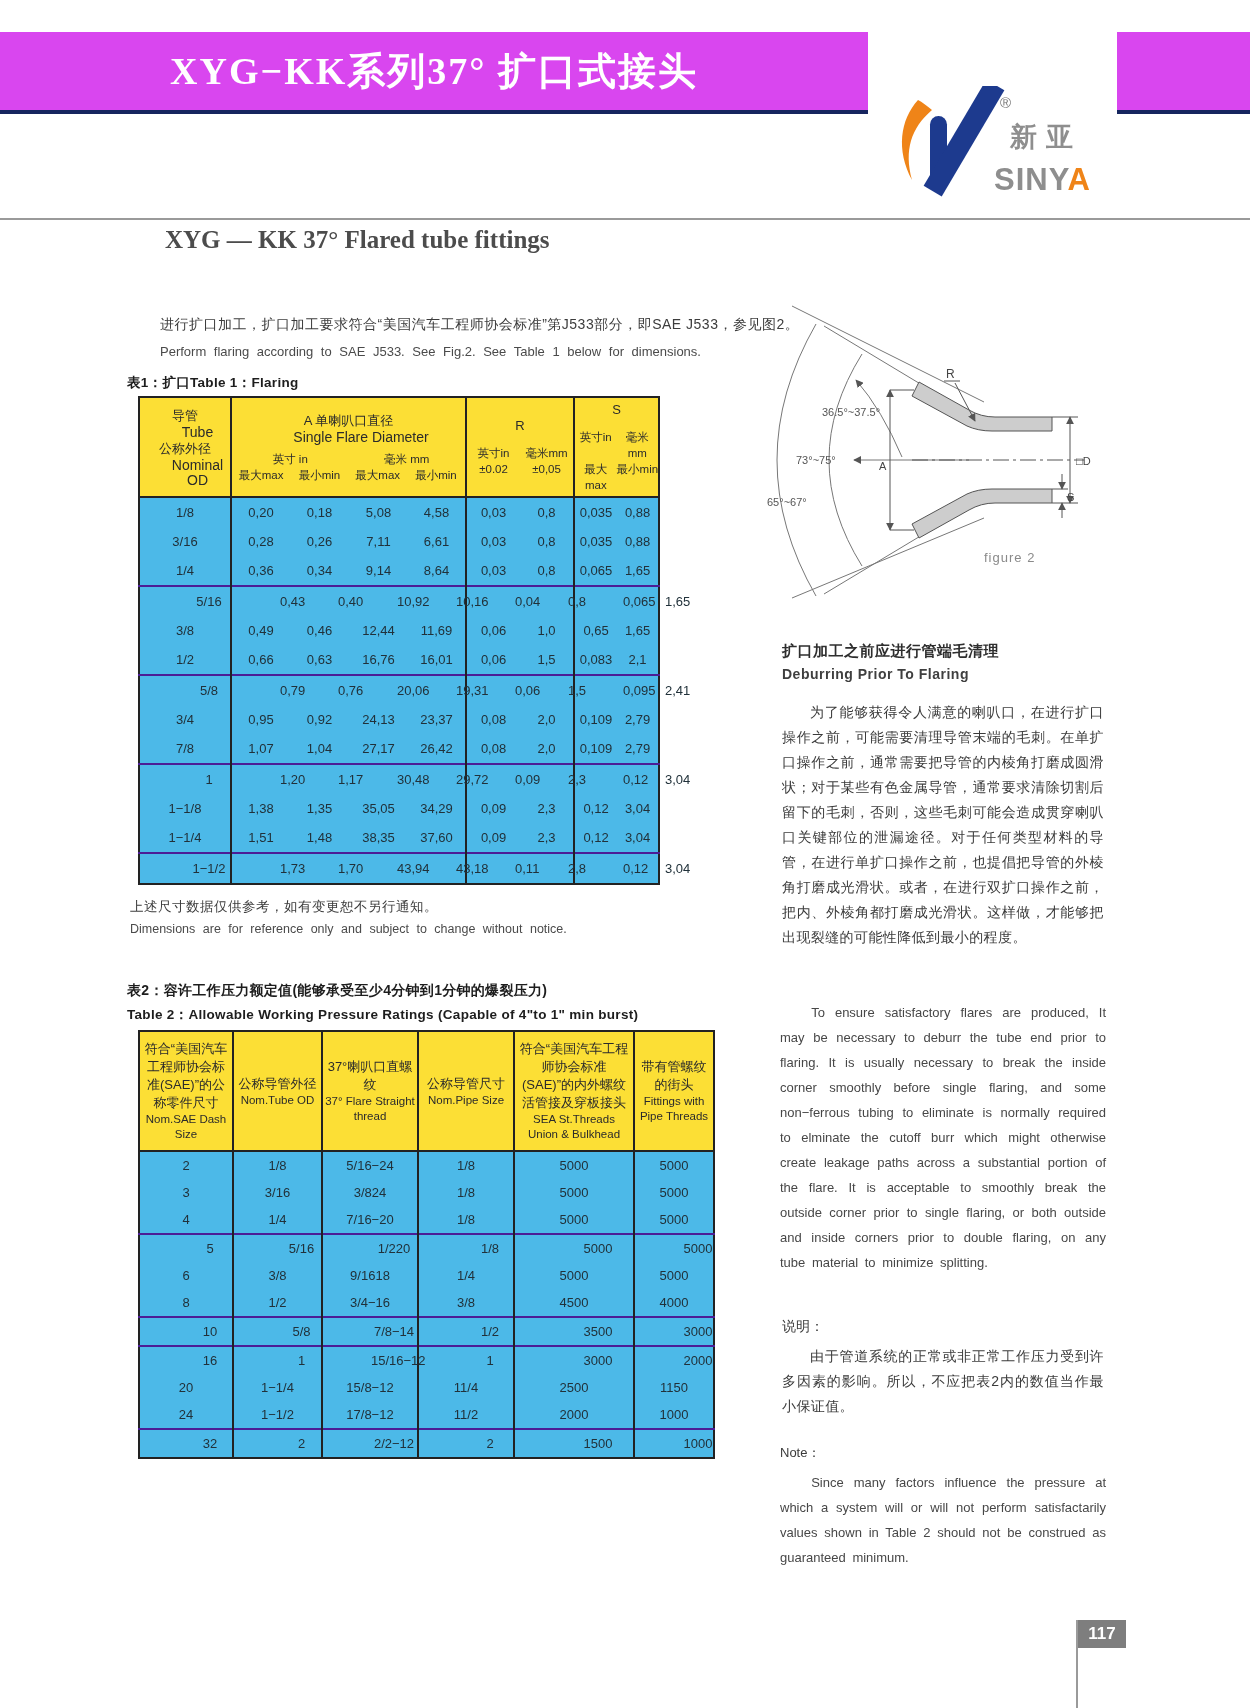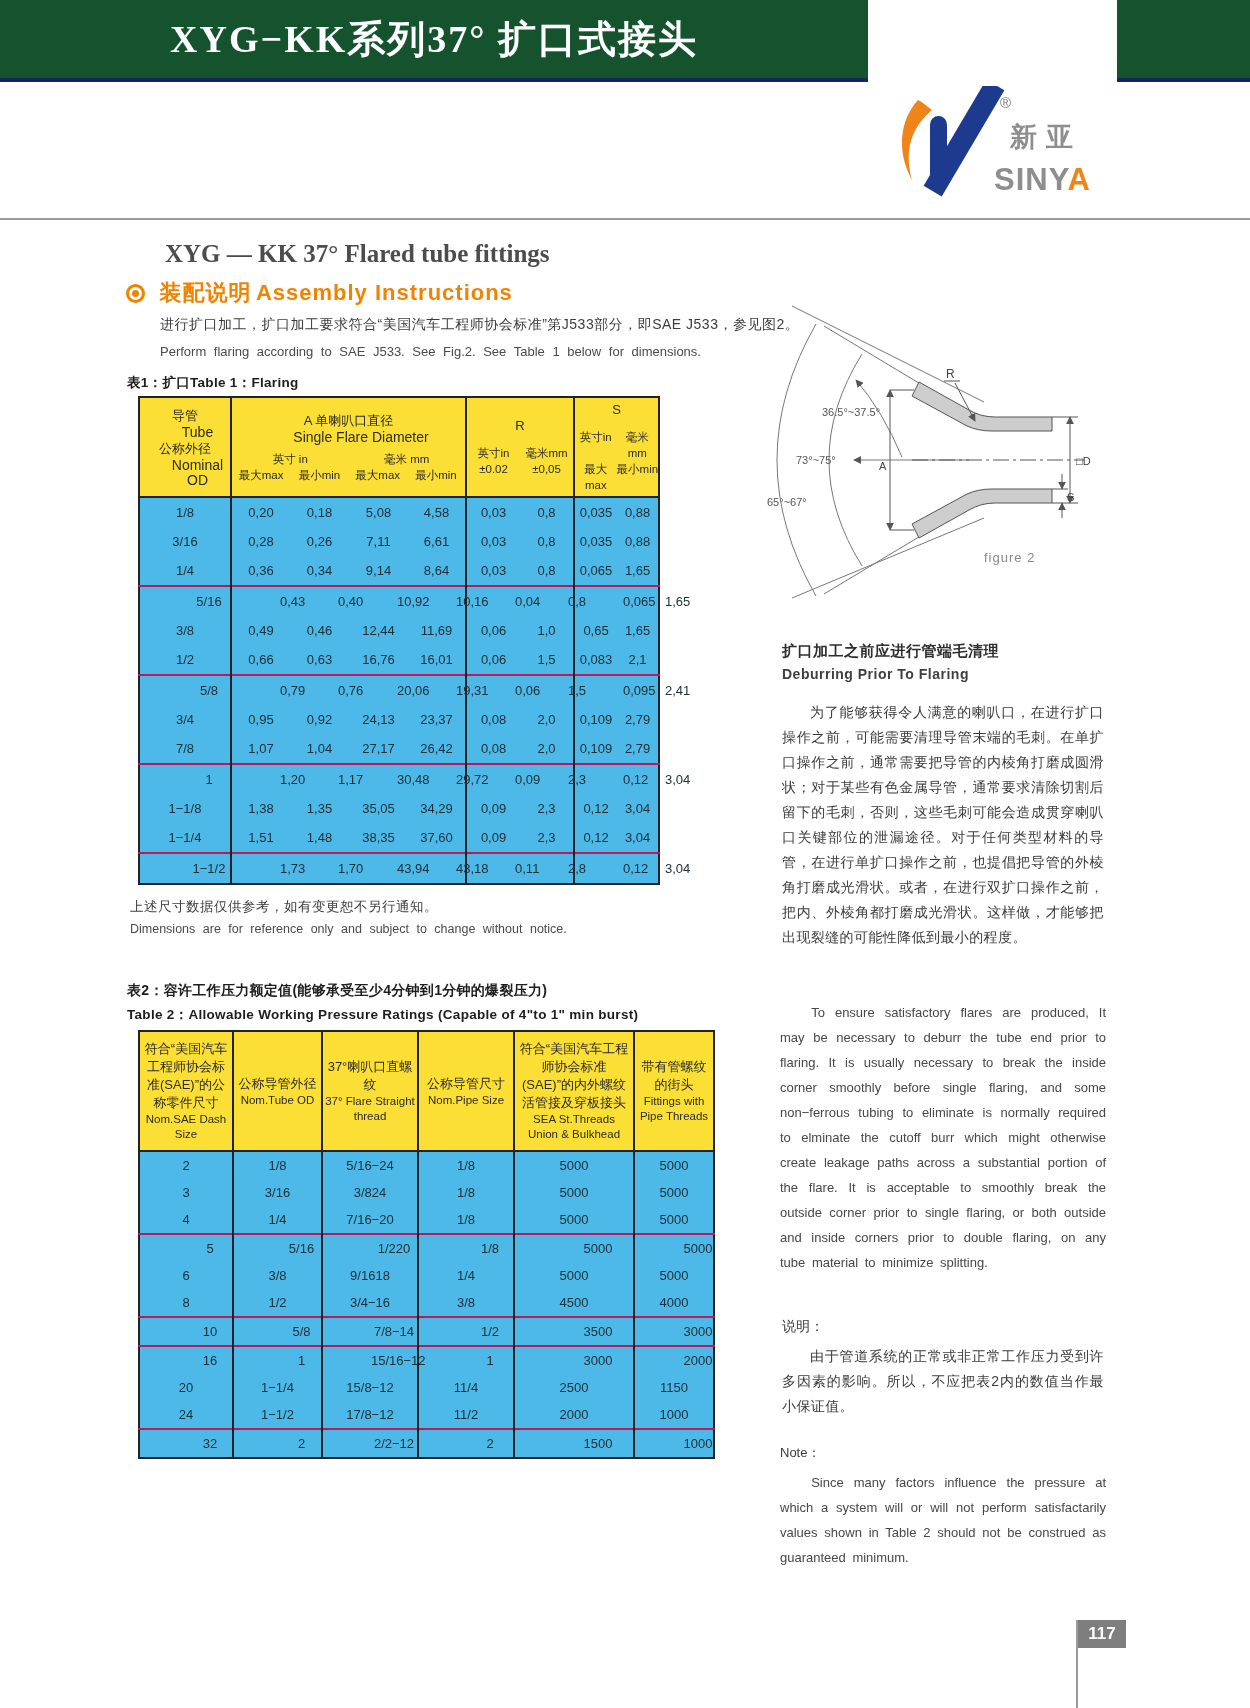--- a/index.html
+++ b/index.html
@@ -1,21 +1,21 @@
 <!DOCTYPE html>
 <html><head>
 <meta charset="utf-8">
 <style>
   html,body{margin:0;padding:0;background:#fff;}
   .page{position:relative;width:1250px;height:1708px;background:#ffffff;overflow:hidden;
         font-family:"Liberation Sans",sans-serif;color:#3a3a3a;}
   .abs{position:absolute;}
 
   
-  .band{background:#14532d;border-bottom:4px solid #16255f;height:78px;}
+  .band{background:#d946ef;border-bottom:4px solid #16255f;height:78px;margin-top:32px;}
   .band-title{color:#ffffff;font-family:"Liberation Serif",serif;font-weight:bold;
               font-size:38px;line-height:78px;text-align:center;letter-spacing:2px;}
   .rule{background:#9a9a9a;height:2px;width:1250px;}
   .subtitle{font-family:"Liberation Serif",serif;font-weight:bold;font-size:25px;color:#4c4c4c;}
 
   
   .bullet{width:13px;height:13px;border:3px solid #f08300;border-radius:50%;display:inline-block;position:relative;vertical-align:middle;}
   .bullet::after{content:"";position:absolute;left:3px;top:3px;width:7px;height:7px;border-radius:50%;background:#f08300;}
   .sec-title{color:#f08300;font-size:22px;font-weight:bold;letter-spacing:1px;}
 
@@ -30,21 +30,21 @@
   .dtable tbody{background:#4cb9e8;}
   .dtable tbody td{text-align:center;font-size:13px;color:#21313a;padding:0;}
   #t1 tbody td{height:29px;}
   #t2 tbody td{height:27px;}
   .dtable thead th{border-bottom:2px solid #222;}
   #t1 thead th, #t2 thead th{border-right:2px solid #222;}
   #t1 thead th:last-child, #t2 thead th:last-child{border-right:none;}
   #t1 tbody td:nth-child(1), #t1 tbody td:nth-child(5), #t1 tbody td:nth-child(7){border-right:2px solid #222;}
   #t2 tbody td{border-right:2px solid #222;}
   #t2 tbody td:last-child{border-right:none;}
-  tr.grp td{border-top:2px solid #be185d;padding-left:48px;}
+  tr.grp td{border-top:2px solid #4c1d95;padding-left:48px;}
 
   .hstack{display:flex;flex-direction:column;justify-content:center;height:100%;}
   .h-cn{font-size:13px;color:#2b2b2b;line-height:18px;}
   .h-en{font-size:14px;color:#2b2b2b;line-height:15px;padding-left:25px;}
   .h-row{display:flex;}
   .h-row > span{flex:1;font-size:11.5px;line-height:16px;}
   .t2h .h-cn{font-size:13px;line-height:18px;padding:0 3px;}
   .t2h .h-en{font-size:11.5px;line-height:15px;padding:0 2px;}
 
   
@@ -75,27 +75,22 @@
     <path d="M 40 14 C 22 34 18 64 34 94 C 26 64 33 42 54 24 C 49 20 44 16 40 14 Z" fill="#ef8418"></path>
     <rect x="52" y="30" width="17" height="70" rx="8.5" fill="#1d3a8e"></rect>
     <path d="M60,96 L112,8" stroke="#1d3a8e" stroke-width="21" stroke-linecap="square"></path>
     <text x="122" y="22" font-size="15" fill="#777">®</text>
     <text x="132" y="60" font-size="27" font-weight="bold" fill="#8e8e8e" letter-spacing="9">新亚</text>
     <text x="116" y="104" font-size="31" font-weight="bold" fill="#8e8e8e" letter-spacing="1"><tspan>SINY</tspan><tspan fill="#ef8418">A</tspan></text>
   </svg>
 
   <div class="abs rule" style="left:0;top:218px;"></div>
 
-  <div class="abs subtitle" style="left:165px;top:240px;">XYG — KK 37°  Flared tube fittings</div>
-
-  <div class="abs" style="left:126px;top:278px;">
-    <span class="bullet"></span>
-    <span class="sec-title" style="margin-left:10px;vertical-align:middle;">装配说明</span>
-    <span class="sec-title en" style="vertical-align:middle;">Assembly  Instructions</span>
-  </div>
+  <div class="abs subtitle" style="left:165px;top:226px;">XYG — KK 37°  Flared tube fittings</div>
+
 
   <div class="abs cn-line" style="left:160px;top:316px;">进行扩口加工，扩口加工要求符合“美国汽车工程师协会标准”第J533部分，即SAE J533，参见图2。</div>
   <div class="abs en-line" style="left:160px;top:344px;">Perform flaring according to SAE J533. See Fig.2. See Table 1 below for dimensions.</div>
 
   <div class="abs tbl-cap" style="left:127px;top:374px;">表1：扩口Table 1：Flaring</div>
 
   <table id="t1" class="abs dtable" style="left:138px;top:396px;width:520px;">
     <colgroup>
       <col style="width:92px">
         <col style="width:59px">

